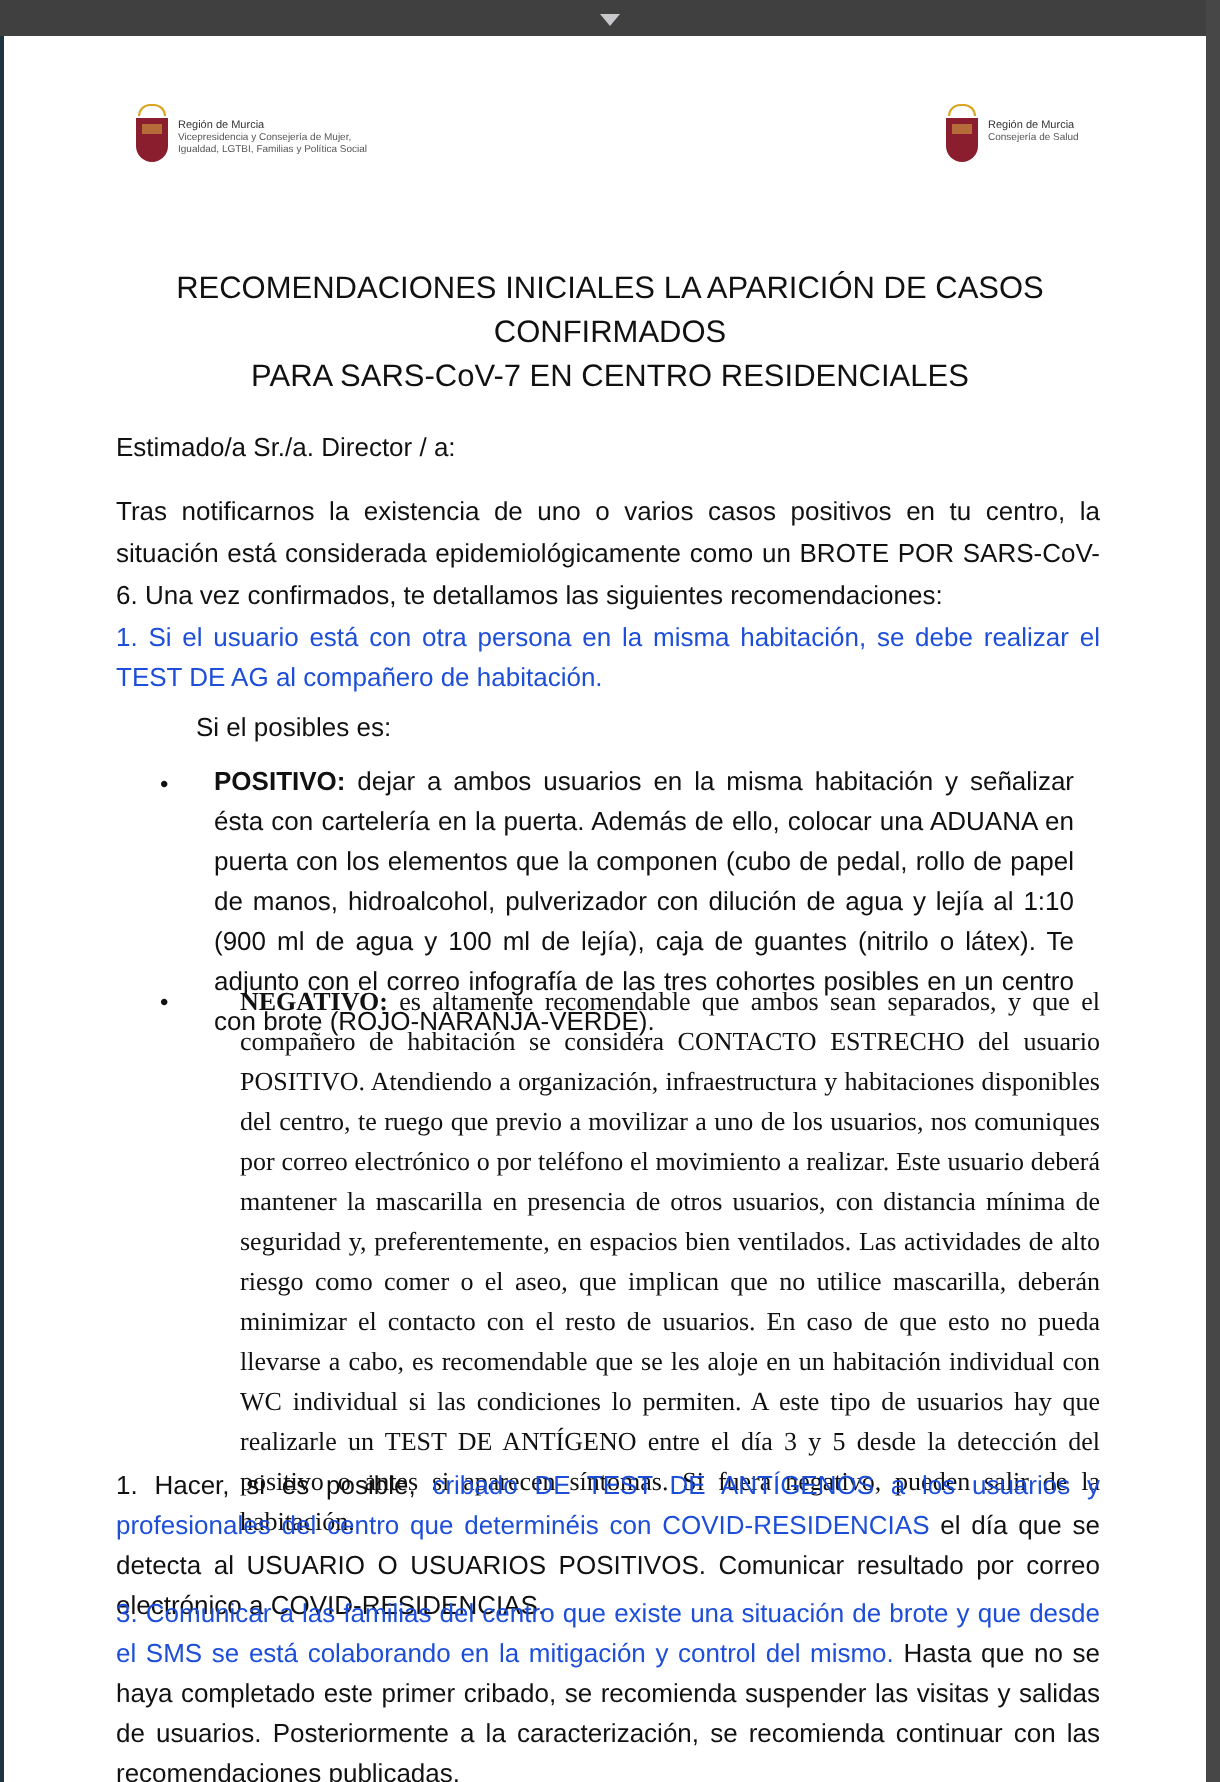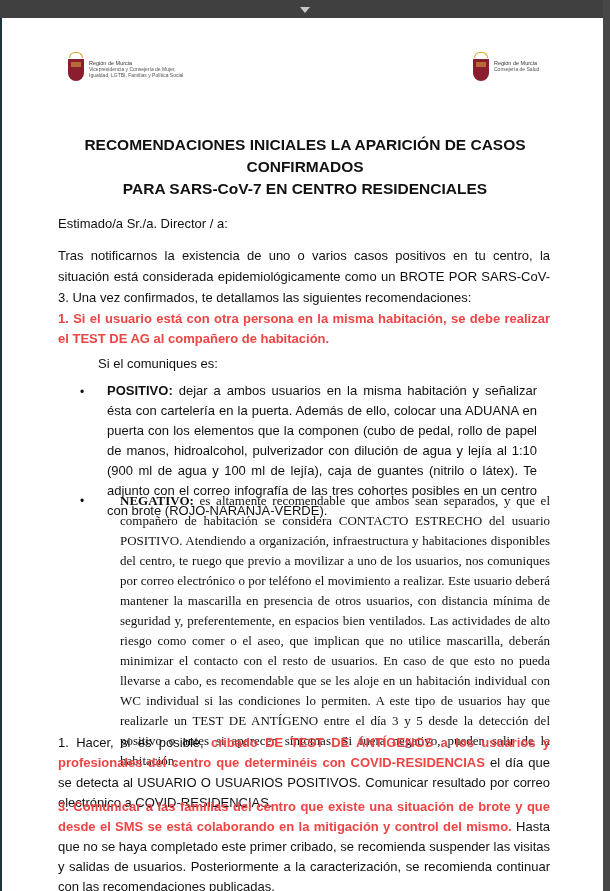--- a/index.html
+++ b/index.html
@@ -23,24 +23,24 @@
   .logo { position:absolute; display:flex; align-items:flex-start; }
   .emblem { width:16px; height:30px; position:relative; }
   .emblem .crown { position:absolute; left:1px; top:0; width:14px; height:6px; border:1.5px solid #d9a520; border-bottom:none; border-radius:6px 6px 0 0; box-sizing:border-box; }
   .emblem .shield { position:absolute; left:0; top:7px; width:16px; height:22px; background:#8a1e2e; border-radius:0 0 8px 8px; }
   .emblem .shield::before { content:""; position:absolute; left:3px; top:3px; width:10px; height:5px; background:#d3a040; opacity:0.6; }
   .logo-text { margin-left:5px; margin-top:8px; font-size:5px; line-height:6px; color:#555; }
   .logo-text .org { color:#333; font-size:5.5px; }
 
   .title {
     position:absolute; left:40px; top:134px; width:530px; text-align:center;
-    font-weight:bold; font-size:15.5px; line-height:22px; color:#111;
+    font-weight:normal; font-size:15.5px; line-height:22px; color:#111;
   }
   .p { position:absolute; font-size:13px; line-height:20px; color:#111; text-align:justify; }
-  .blue { color:#ef4444; font-weight:bold; }
+  .blue { color:#1d4ed8; font-weight:normal; }
   .b { font-weight:bold; }
   .bullet { position:absolute; font-size:12px; color:#111; }
 </style>
 </head>
 <body>
 
 <div class="left-edge"></div>
 <div class="topbar">
   <div class="tri"></div>
 </div>
@@ -72,25 +72,25 @@
   </div>
 </div>
 
 <div class="title">
   <div>RECOMENDACIONES INICIALES LA APARICIÓN DE CASOS CONFIRMADOS</div>
   <div>PARA SARS-CoV-7 EN CENTRO RESIDENCIALES</div>
 </div>
 
 <div class="p" style="left:58px; top:214px; width:500px;">Estimado/a Sr./a. Director / a:</div>
 
-<div class="p" style="left:58px; top:245px; width:492px; line-height:21px;">Tras notificarnos la existencia de uno o varios casos positivos en tu centro, la situación está considerada epidemiológicamente como un BROTE POR SARS-CoV-3. Una vez confirmados, te detallamos las siguientes recomendaciones:</div>
+<div class="p" style="left:58px; top:245px; width:492px; line-height:21px;">Tras notificarnos la existencia de uno o varios casos positivos en tu centro, la situación está considerada epidemiológicamente como un BROTE POR SARS-CoV-6. Una vez confirmados, te detallamos las siguientes recomendaciones:</div>
 
 <div class="p blue" style="left:58px; top:309px; width:492px;">1. Si el usuario está con otra persona en la misma habitación, se debe realizar el TEST DE AG al compañero de habitación.</div>
 
-<div class="p" style="left:98px; top:354px; width:300px;">Si el comuniques es:</div>
+<div class="p" style="left:98px; top:354px; width:300px;">Si el posibles es:</div>
 
 <div class="bullet" style="left:80px; top:385px;">•</div>
 <div class="p" style="left:107px; top:381px; width:430px;">
   <span class="b">POSITIVO:</span><span> dejar a ambos usuarios en la misma habitación y señalizar ésta con cartelería en la puerta. Además de ello, colocar una ADUANA en puerta con los elementos que la componen (cubo de pedal, rollo de papel de manos, hidroalcohol, pulverizador con dilución de agua y lejía al 1:10 (900 ml de agua y 100 ml de lejía), caja de guantes (nitrilo o látex). Te adjunto con el correo infografía de las tres cohortes posibles en un centro con brote (ROJO-NARANJA-VERDE).</span>
 </div>
 
 <div class="bullet" style="left:80px; top:494px;">•</div>
 <div class="p" style="left:120px; top:491px; width:430px;font-family:Liberation Serif, serif;">
   <span class="b">NEGATIVO:</span><span> es altamente recomendable que ambos sean separados, y que el compañero de habitación se considera CONTACTO ESTRECHO del usuario POSITIVO. Atendiendo a organización, infraestructura y habitaciones disponibles del centro, te ruego que previo a movilizar a uno de los usuarios, nos comuniques por correo electrónico o por teléfono el movimiento a realizar. Este usuario deberá mantener la mascarilla en presencia de otros usuarios, con distancia mínima de seguridad y, preferentemente, en espacios bien ventilados. Las actividades de alto riesgo como comer o el aseo, que implican que no utilice mascarilla, deberán minimizar el contacto con el resto de usuarios. En caso de que esto no pueda llevarse a cabo, es recomendable que se les aloje  en un habitación individual con WC individual si las condiciones lo permiten. A este tipo de usuarios hay que realizarle un TEST DE ANTÍGENO entre el día 3 y 5 desde la detección del positivo o antes si aparecen síntomas. Si fuera negativo, pueden salir de la habitación.</span>
 </div>

